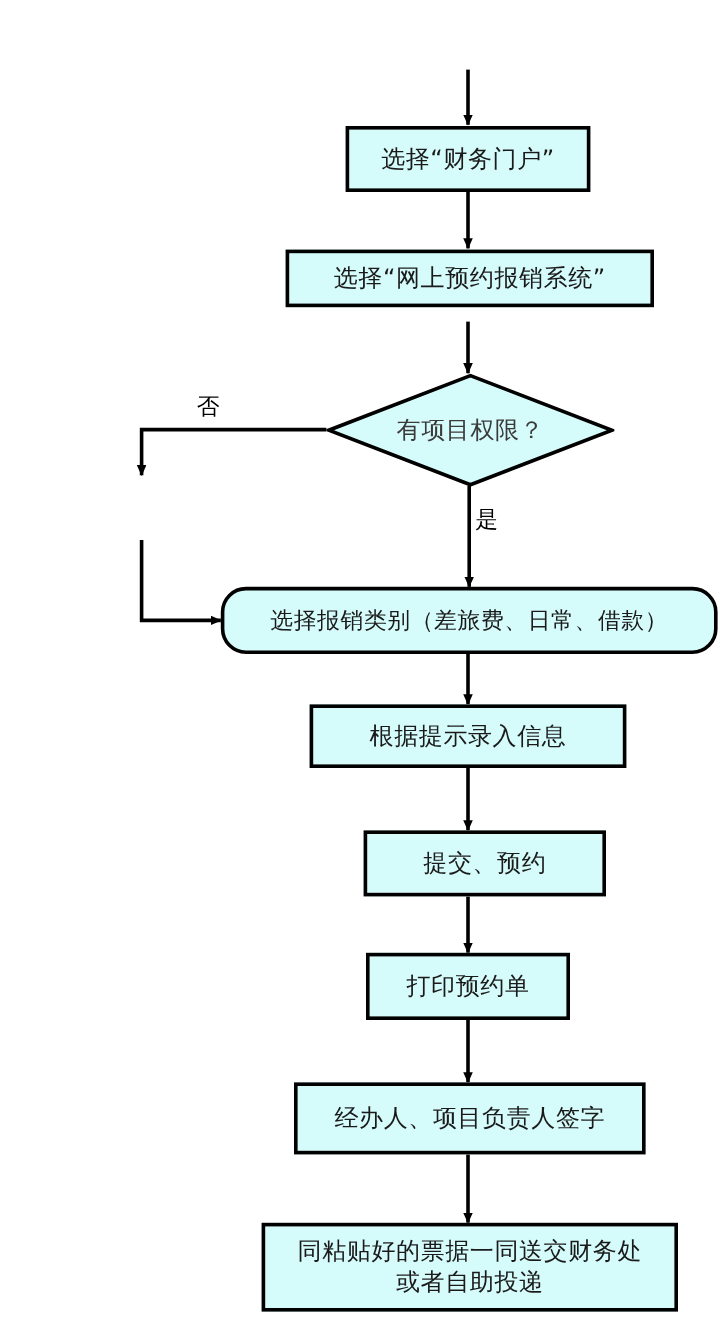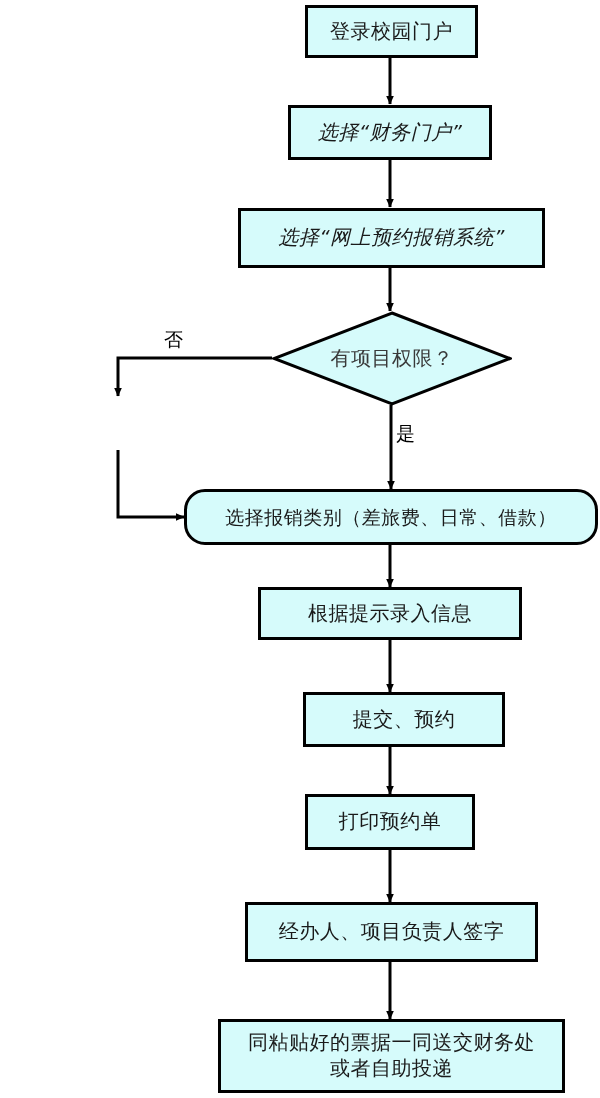--- a/index.html
+++ b/index.html
@@ -100,25 +100,24 @@
 
     <line x1="390" y1="640" x2="390" y2="692" stroke="#000" stroke-width="3" marker-end="url(#arrow)"></line>
 
     <line x1="390" y1="747" x2="390" y2="794" stroke="#000" stroke-width="3" marker-end="url(#arrow)"></line>
 
     <line x1="390" y1="850" x2="390" y2="902" stroke="#000" stroke-width="3" marker-end="url(#arrow)"></line>
 
     <line x1="390" y1="962" x2="390" y2="1019" stroke="#000" stroke-width="3" marker-end="url(#arrow)"></line>
   </svg>
 
-  <div class="node" style="left:305px; top:5px; width:173px; height:53px;">登录校园门户</div>
 
-  <div class="node" style="left:288px; top:105px; width:204px; height:55px;font-style:italic;">选择“财务门户”</div>
+  <div class="node" style="left:288px; top:105px; width:204px; height:55px;">选择“财务门户”</div>
 
-  <div class="node" style="left:238px; top:208px; width:307px; height:60px;font-style:italic;">选择“网上预约报销系统”</div>
+  <div class="node" style="left:238px; top:208px; width:307px; height:48px;">选择“网上预约报销系统”</div>
 
   <div class="diamond-wrap" style="left:272px; top:311px; width:240px; height:95px;">
     <svg width="240" height="95" viewBox="0 0 240 95" xmlns="http://www.w3.org/2000/svg">
       <polygon points="120,2 238,47.5 120,93 2,47.5" fill="#d6fbfb" stroke="#000000" stroke-width="3" stroke-linejoin="miter"></polygon>
     </svg>
     <div class="diamond-label">有项目权限？</div>
   </div>
 
   <div class="edge-label" style="left:164px; top:330px;">否</div>
 

